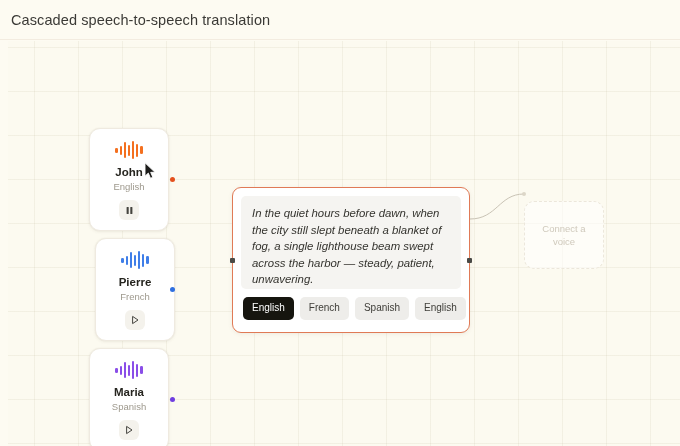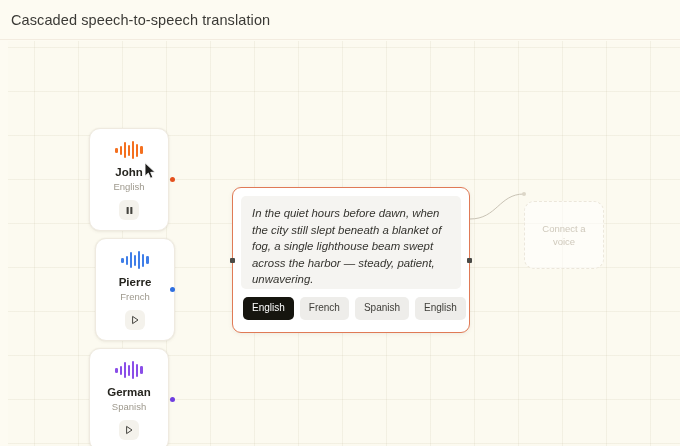--- a/index.html
+++ b/index.html
@@ -283,21 +283,21 @@
     <div class="voice-card" style="left:89px; top:307px;">
       <div class="voice-wave" style="color:#8a4ee8">
         <i style="height:5px"></i>
           <i style="height:9px"></i>
           <i style="height:16px"></i>
         <i style="height:11px"></i>
           <i style="height:18px"></i>
           <i style="height:13px"></i>
         <i style="height:8px"></i>
       </div>
-      <div class="voice-name">German</div>
+      <div class="voice-name">Maria</div>
       <div class="voice-lang">Spanish</div>
       <button class="voice-btn">
         <svg width="10" height="10" viewBox="0 0 10 10">
           <path d="M2.6 1.4 L8 5 L2.6 8.6 Z" fill="none" stroke="#45443f" stroke-width="1" stroke-linejoin="round"></path>
         </svg>
       </button>
     </div>
     <div class="node-handle" style="left:170px; top:356px; background:#6f3ee0;"></div>
 
     <div id="text-panel">

